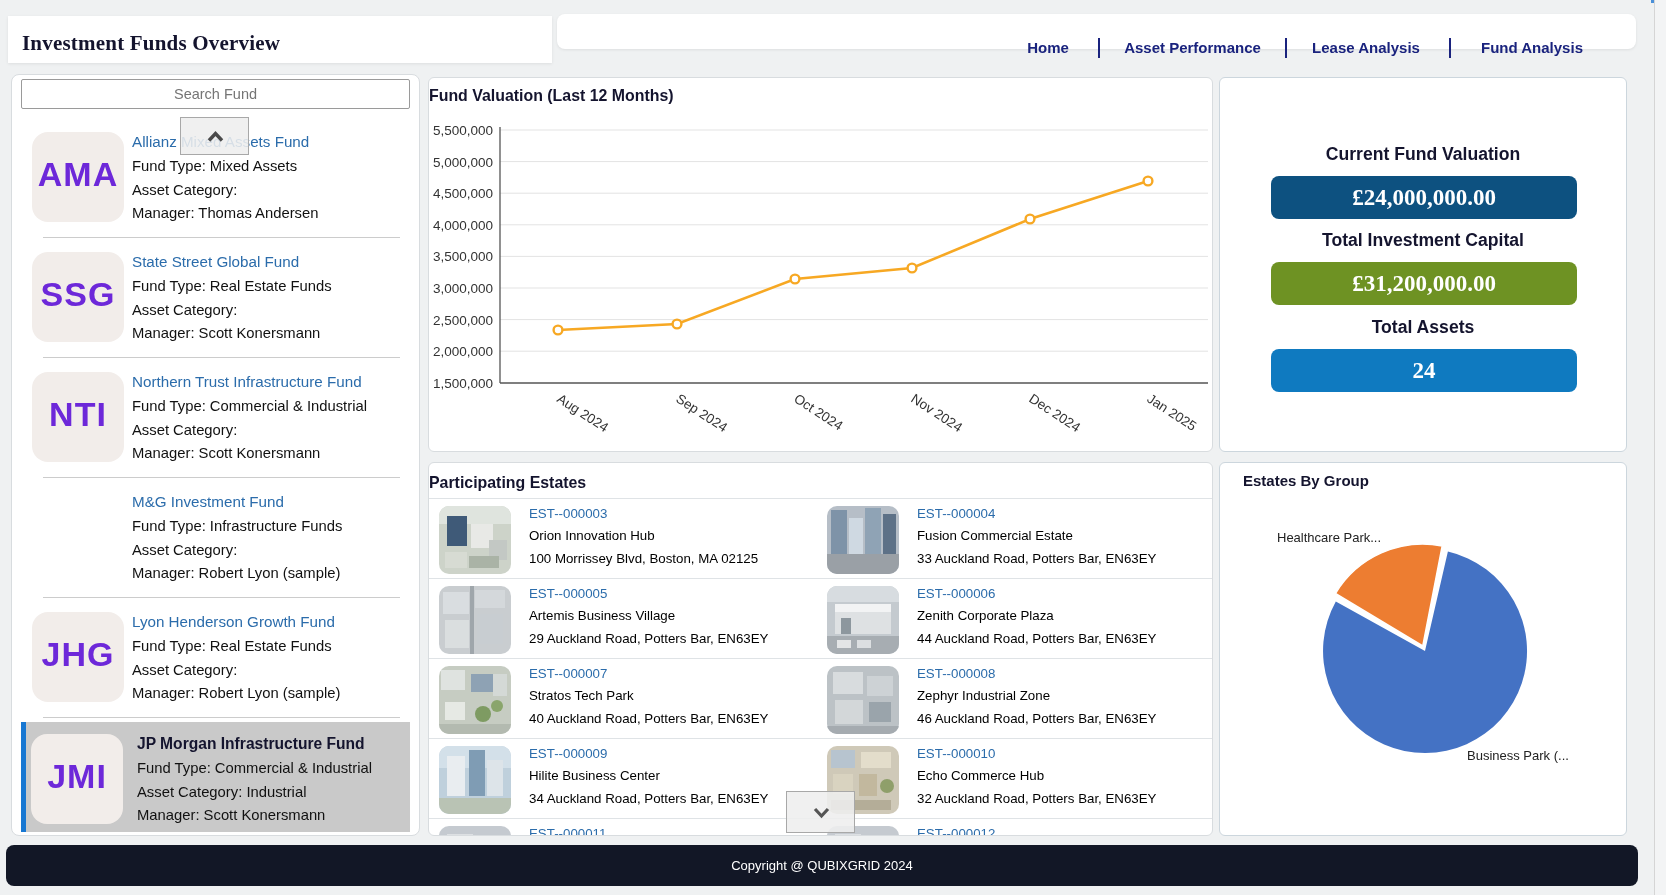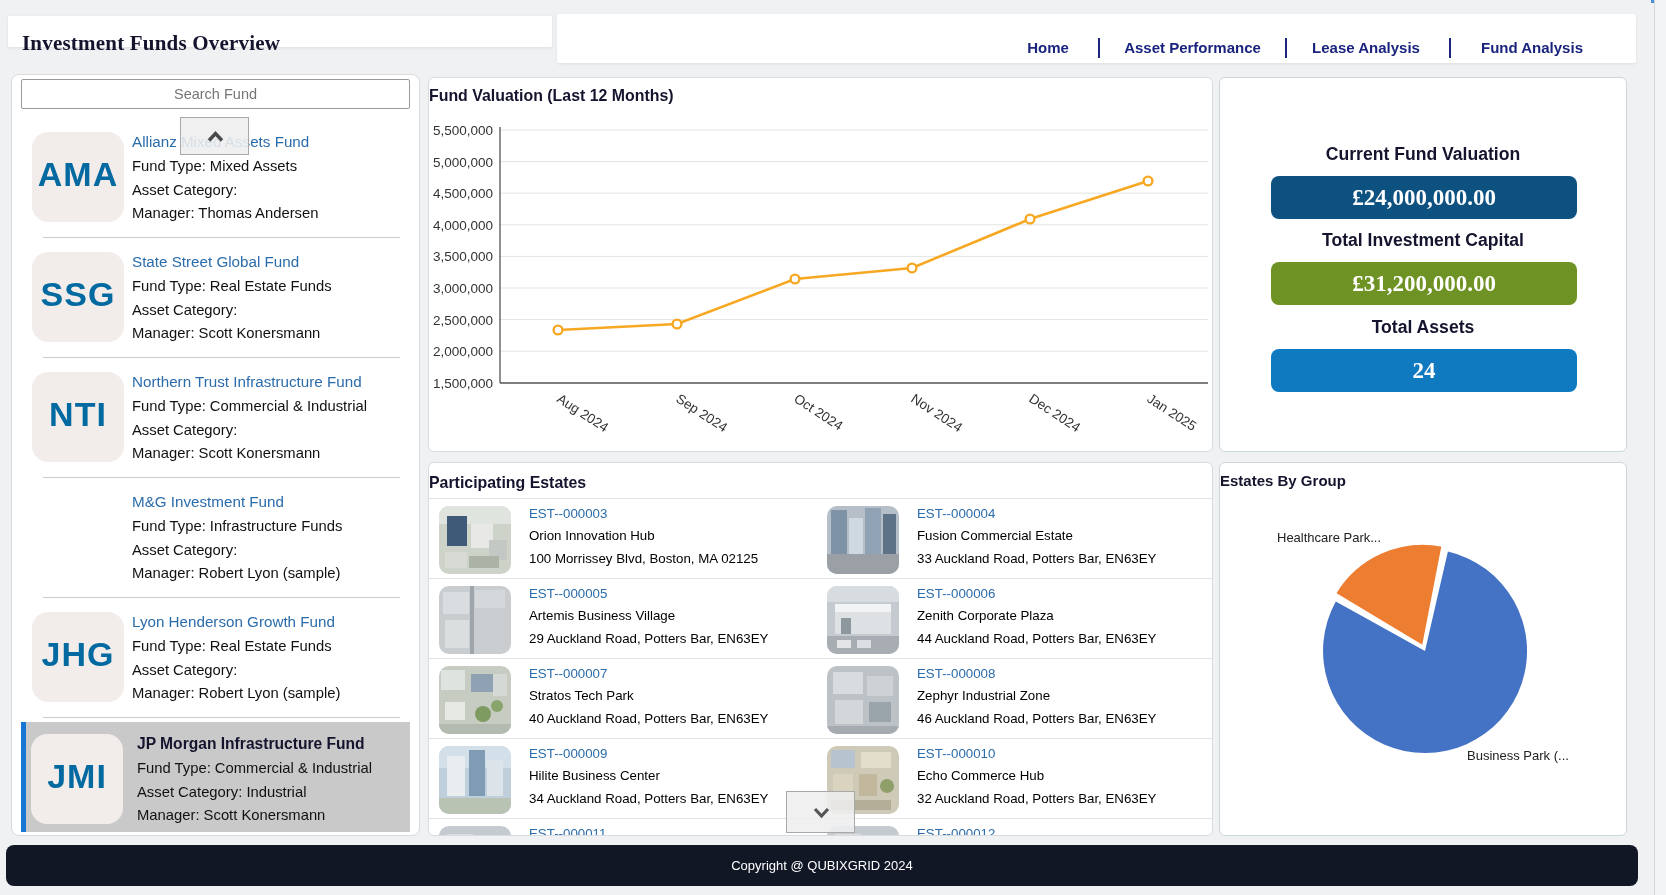--- a/index.html
+++ b/index.html
@@ -1,30 +1,30 @@
 <!DOCTYPE html>
 <html><head>
 <meta charset="utf-8">
 <style>
 * { margin:0; padding:0; box-sizing:border-box; }
 html,body { width:1666px; height:895px; overflow:hidden; }
 body { font-family:"Liberation Sans", sans-serif; background:#eff1f2; position:relative; }
 .card { position:absolute; background:#fff; }
 
-#titleCard { left:8px; top:16px; width:544px; height:31px; border-radius:0; box-shadow:0 1px 3px rgba(0,0,0,.08); }
+#titleCard { left:8px; top:16px; width:544px; height:47px; border-radius:0; box-shadow:0 1px 3px rgba(0,0,0,.08); }
 #titleCard h1 { font-family:"Liberation Serif", serif; font-size:21px; color:#14142e; line-height:54px; padding-left:14px; letter-spacing:.2px; }
-#navCard { left:557px; top:14px; width:1079px; height:49px; border-radius:2px; box-shadow:0 1px 3px rgba(0,0,0,.08); }
+#navCard { left:557px; top:14px; width:1079px; height:35px; border-radius:8px; box-shadow:0 1px 3px rgba(0,0,0,.08); }
 .nav { position:absolute; top:21px; height:26px; line-height:26px; font-weight:bold; font-size:15px; color:#1a237e; text-align:center; }
 .navsep { position:absolute; top:24px; width:2px; height:20px; background:#1a237e; }
 
 #sidebar { left:11px; top:74px; width:409px; height:762px; border:1px solid #d8dcdf; border-radius:8px; overflow:hidden; }
 #searchBox { position:absolute; left:9px; top:4px; width:389px; height:30px; border:1px solid #9a9a9a; border-radius:2px; background:#fff; color:#757575; font-size:14.5px; text-align:center; line-height:28px; }
 .fitem { position:absolute; left:1px; width:407px; height:118px; }
 .fsep { position:absolute; left:30px; right:20px; bottom:0; height:1px; background:#ccc; }
-.ftile { position:absolute; left:19px; top:12px; width:92px; height:90px; background:#f2edea; border-radius:16px; text-align:center; color:#0369a1; font-weight:bold; font-size:34px; line-height:85px; letter-spacing:1px; }
+.ftile { position:absolute; left:19px; top:12px; width:92px; height:90px; background:#f2edea; border-radius:16px; text-align:center; color:#6d28d9; font-weight:bold; font-size:34px; line-height:85px; letter-spacing:1px; }
 .fname { position:absolute; left:119px; top:13px; font-size:15.2px; color:#2b6cab; }
 .fln { position:absolute; left:119px; font-size:14.8px; color:#111; }
 .sel { background:#c9c9c9; border-left:5px solid #1777d2; left:9px !important; width:389px !important; }
 .sel .fname { color:#14142e; font-weight:bold; left:111px; font-size:15.6px; }
 .sel .fln { left:111px; }
 .sel .ftile { left:5px; }
 
 .scrollbtn { position:absolute; background:rgba(238,238,238,.88); border:1px solid #a8a8a8; }
 
 #chartCard { left:428px; top:77px; width:785px; height:375px; border:1px solid #d8dcdf; border-radius:6px; }
@@ -33,21 +33,21 @@
 
 .erow { position:absolute; width:100%; height:80px; }
 .esep { position:absolute; left:0; right:0; top:0; height:1px; background:#dfe3e6; }
 .eimg { position:absolute; top:8px; width:72px; height:68px; border-radius:10px; overflow:hidden; }
 .etxt { position:absolute; font-size:13.3px; }
 .elink { color:#2b6cab; }
 
 #valCard { left:1219px; top:77px; width:408px; height:375px; border:1px solid #ccd6dd; border-radius:6px; }
 .vh { position:absolute; width:100%; text-align:center; font-weight:bold; font-size:17.6px; color:#14142e; }
 .pill { position:absolute; left:51px; width:306px; height:43px; border-radius:8px; color:#fff; text-align:center; font-family:"Liberation Serif", serif; font-weight:bold; font-size:23px; line-height:43px; letter-spacing:0; }
-#pieCard { left:1219px; top:462px; width:408px; height:374px; border:1px solid #ccd6dd; border-radius:6px; }
+#pieCard { left:1219px; top:462px; width:408px; height:374px; border:1px solid #ccd6dd; border-radius:6px;padding-left:23px; }
 .plab { position:absolute; font-size:13px; color:#222; }
 
 #footer { position:absolute; left:6px; top:845px; width:1632px; height:41px; background:#121726; border-radius:8px; color:#fff; text-align:center; line-height:41px; font-size:13px; }
 
 #vscroll { position:absolute; right:0; top:0; width:12px; height:895px; background:#f3f4f5; border-left:1px solid #d5d5d5; }
 #vthumb { position:absolute; right:12px; top:0; width:3px; height:3px; background:#4a90d9; }
 </style>
 </head>
 <body>
 <div class="card" id="titleCard">

